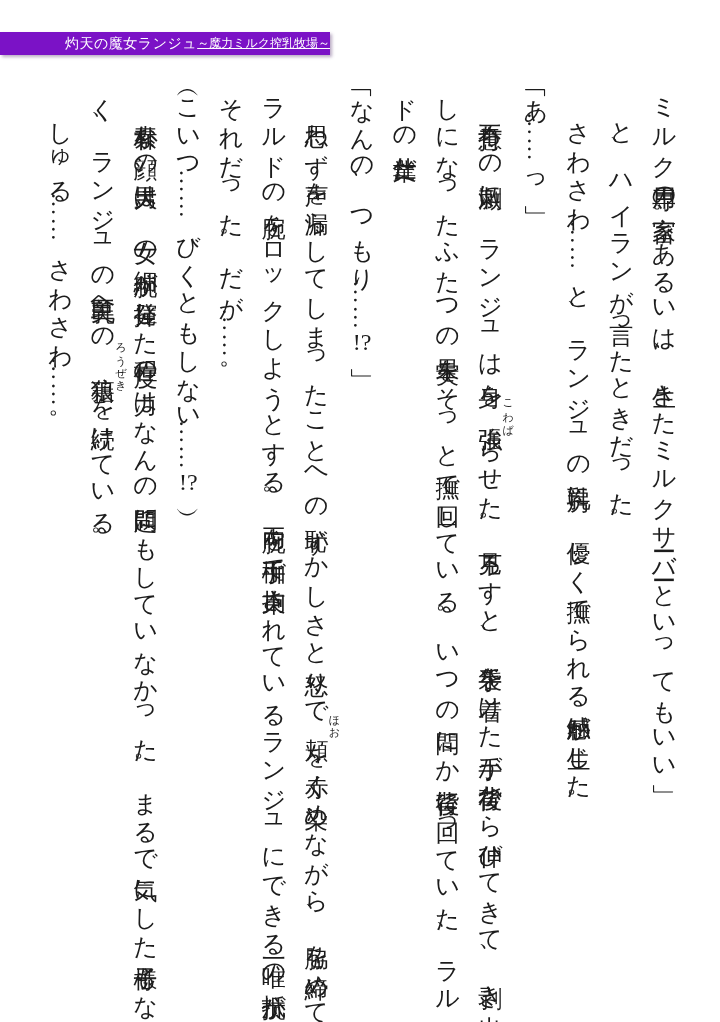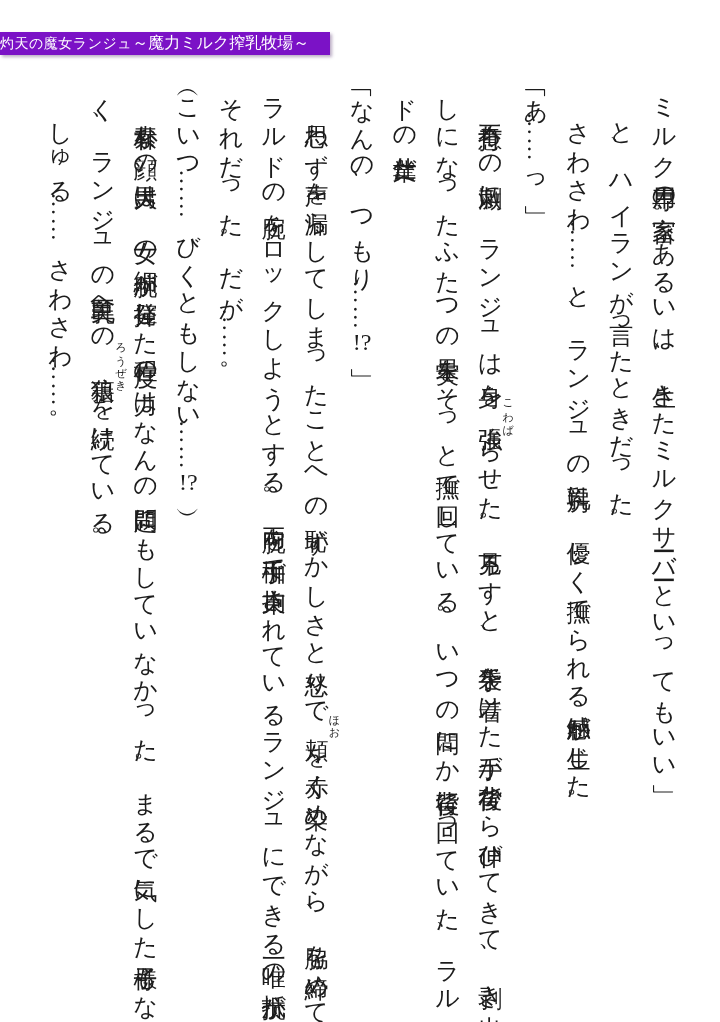--- a/index.html
+++ b/index.html
@@ -18,31 +18,32 @@
   .header-bar {
     position: absolute;
     left: 0;
     top: 32px;
     width: 330px;
     height: 23px;
     background: #7b12c6;
     color: #ffffff;
     display: flex;
     align-items: center;
-    justify-content: flex-start;
+    justify-content: flex-end;
     box-shadow: 2px 2px 3px rgba(60, 20, 90, 0.35);
     white-space: nowrap;
   }
   .header-title {
     font-size: 14px;
     letter-spacing: 0.5px;
   }
   .header-sub {
-    font-size: 16px;
+    font-size: 12px;
     letter-spacing: 0px;
+    text-decoration: underline;
   }
   .page-text {
     position: absolute;
     top: 82px;
     right: 35px;
     width: 641px;
     height: 934px;
     writing-mode: vertical-rl;
     text-orientation: mixed;
     font-size: 24px;

